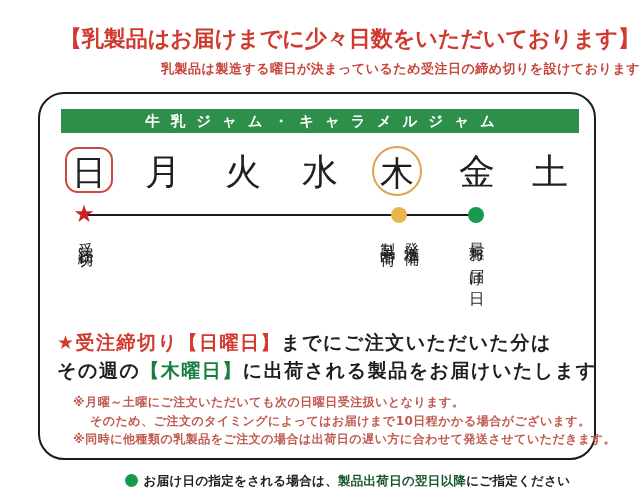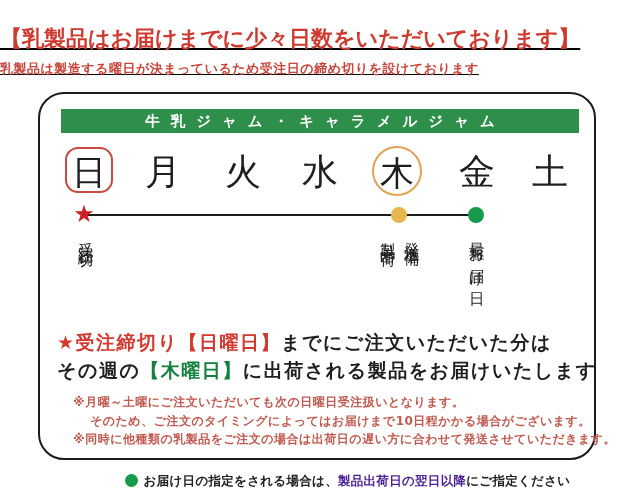--- a/index.html
+++ b/index.html
@@ -4,21 +4,21 @@
 <style>
   html,body{margin:0;padding:0;}
   body{
     width:640px;height:501px;background:#ffffff;position:relative;overflow:hidden;
     font-family:"DejaVu Sans","Liberation Sans",sans-serif;
     -webkit-font-smoothing:antialiased;
   }
   .stage{position:absolute;inset:0;}
 
   
-  .header{position:absolute;top:0;left:0;width:640px;text-align:left;font-weight:bold;text-decoration:underline;}
+  .header{position:absolute;top:0;left:0;width:640px;text-align:right;font-weight:bold;}
   .header .t1{margin-top:24px;font-size:22px;letter-spacing:0px;color:#cf3a30;}
   .header .t2{margin-top:6px;font-size:13px;letter-spacing:0.5px;color:#c8453b;}
 
   
   .panel{
     position:absolute;left:38px;top:92px;width:558px;height:368px;
     border:2.5px solid #1c1c1c;border-radius:26px;background:#fff;box-sizing:border-box;padding-left:48px;
   }
 
   
@@ -82,21 +82,21 @@
   
   .footer{
     position:absolute;top:473px;left:0;width:640px;text-align:center;
     font-size:12.5px;font-weight:bold;color:#222;letter-spacing:0.3px;
     padding-left:55px;box-sizing:border-box;white-space:nowrap;
   }
   .footer .dot{
     display:inline-block;width:13px;height:13px;border-radius:50%;
     background:#179a4b;vertical-align:-2px;margin-right:6px;
   }
-  .footer .green{color:#4c1d95;}
+  .footer .green{color:#14532d;}
 </style>
 </head>
 <body>
 
 <div class="stage">
 
   <div class="header">
     <div class="t1">【乳製品はお届けまでに少々日数をいただいております】</div>
     <div class="t2">乳製品は製造する曜日が決まっているため受注日の締め切りを設けております</div>
   </div>

